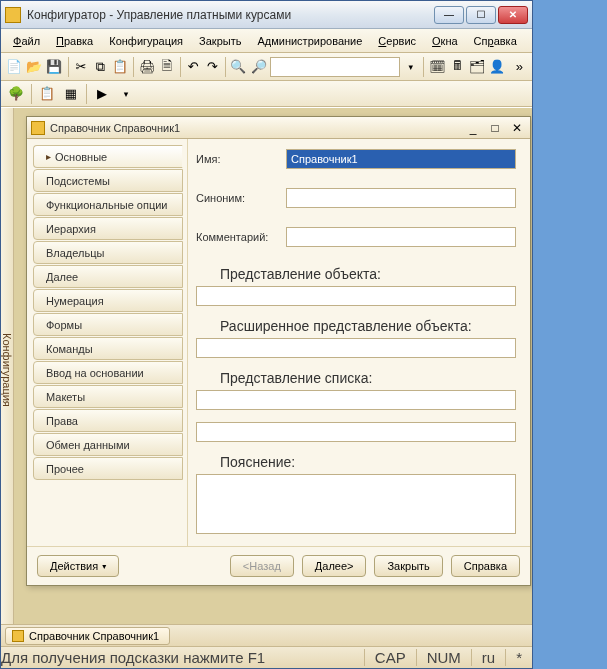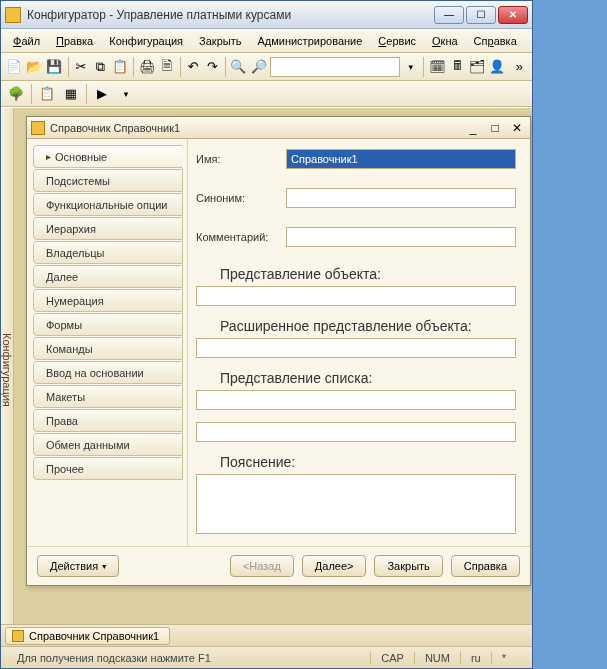--- a/index.html
+++ b/index.html
@@ -255,22 +255,22 @@
     gap: 5px;
     font-size: 11px;
   }
   .task-tab .ticon { width: 12px; height: 12px; background: #f0c040; border: 1px solid #b08000; }
   .statusbar {
     background: linear-gradient(to bottom, #f2ead4, #e6d8b4);
     height: 22px;
     border-top: 1px solid #c8b890;
     display: flex;
     align-items: center;
-    padding: 0 16px;
-    font-size: 11px;
+    padding: 0 0;
+    font-size: 15px;
     color: #444;
   }
   .statusbar .stat { padding: 0 10px; border-left: 1px solid #c8b890; }
   .statusbar .stat:first-of-type { border-left: none; }
   .statusbar .hint { flex: 1; }
   .chev { font-size: 9px; }
 </style>
 </head>
 <body>
 

